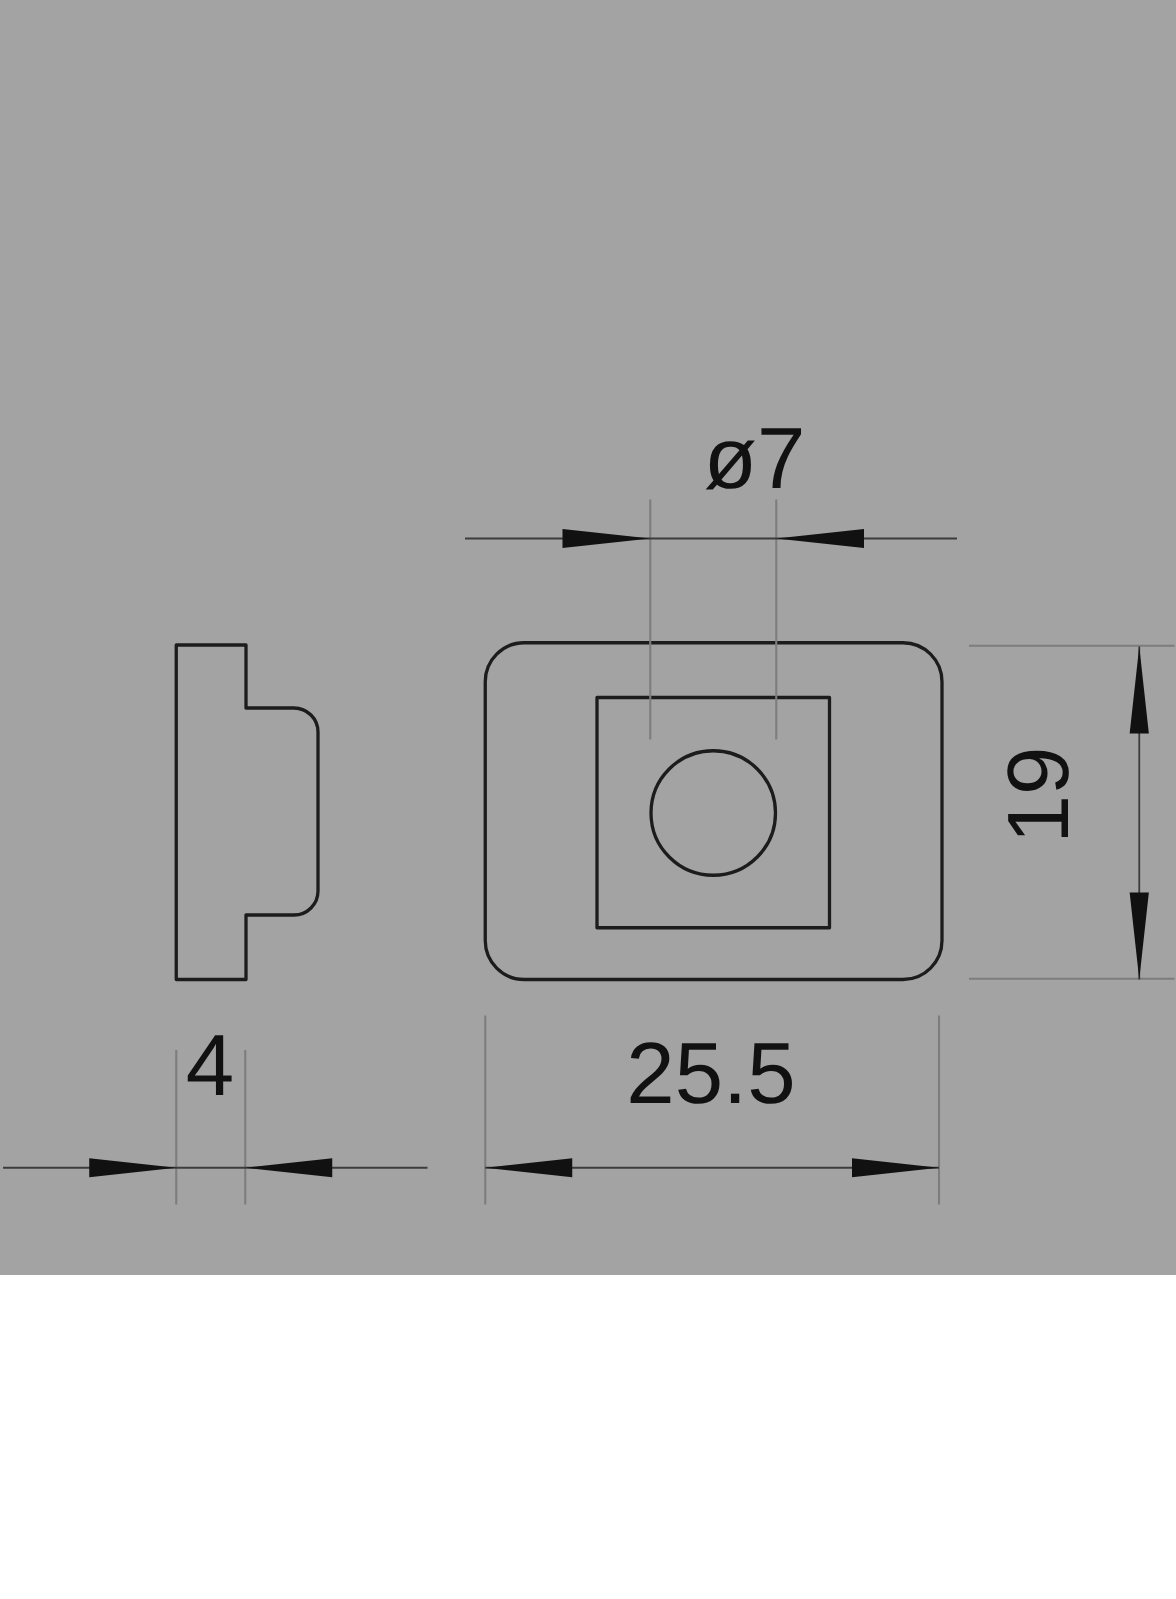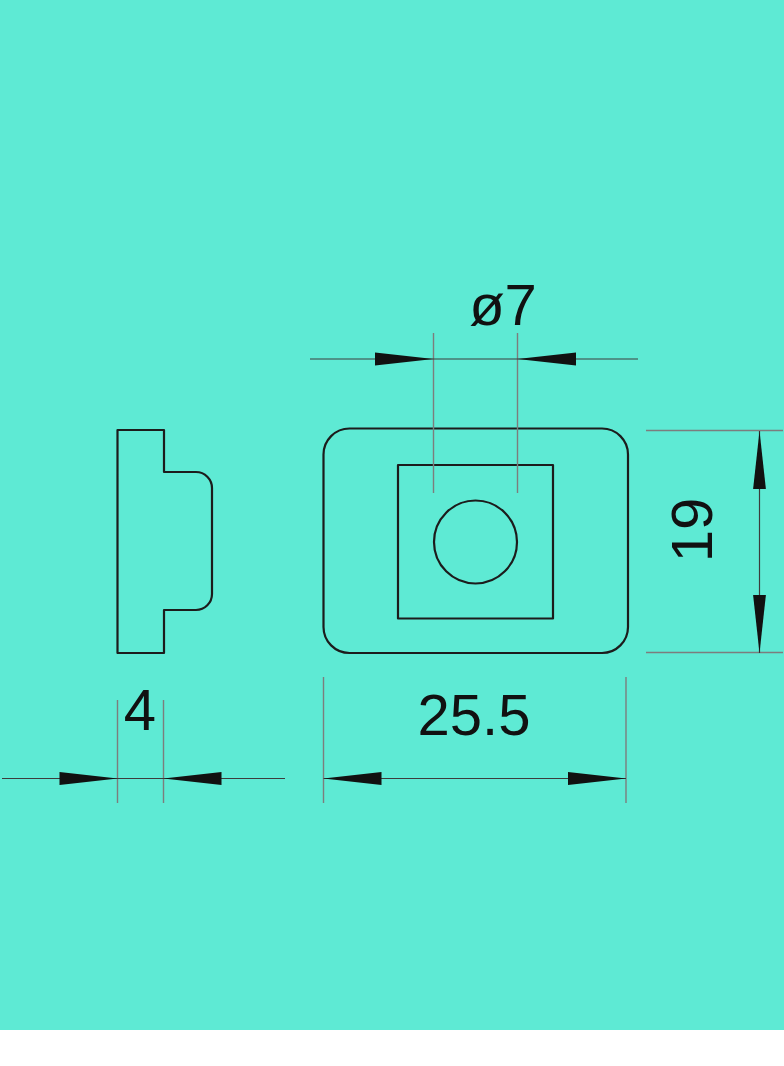--- a/index.html
+++ b/index.html
@@ -1,20 +1,20 @@
 <!DOCTYPE html>
 <html><head>
 <meta charset="utf-8">
 <style>
   html, body { margin: 0; padding: 0; background: #ffffff; }
   .sheet {
     position: relative;
     width: 784px;
-    height: 1030px;
-    background: #5eead4;
+    height: 850px;
+    background: #a3a3a3;
     font-family: "Liberation Sans", sans-serif;
     overflow: hidden;
   }
   svg { display: block; }
   .object-line {
     fill: none;
     stroke: #1c1c1c;
     stroke-width: 2.2;
     stroke-linejoin: round;
   }

